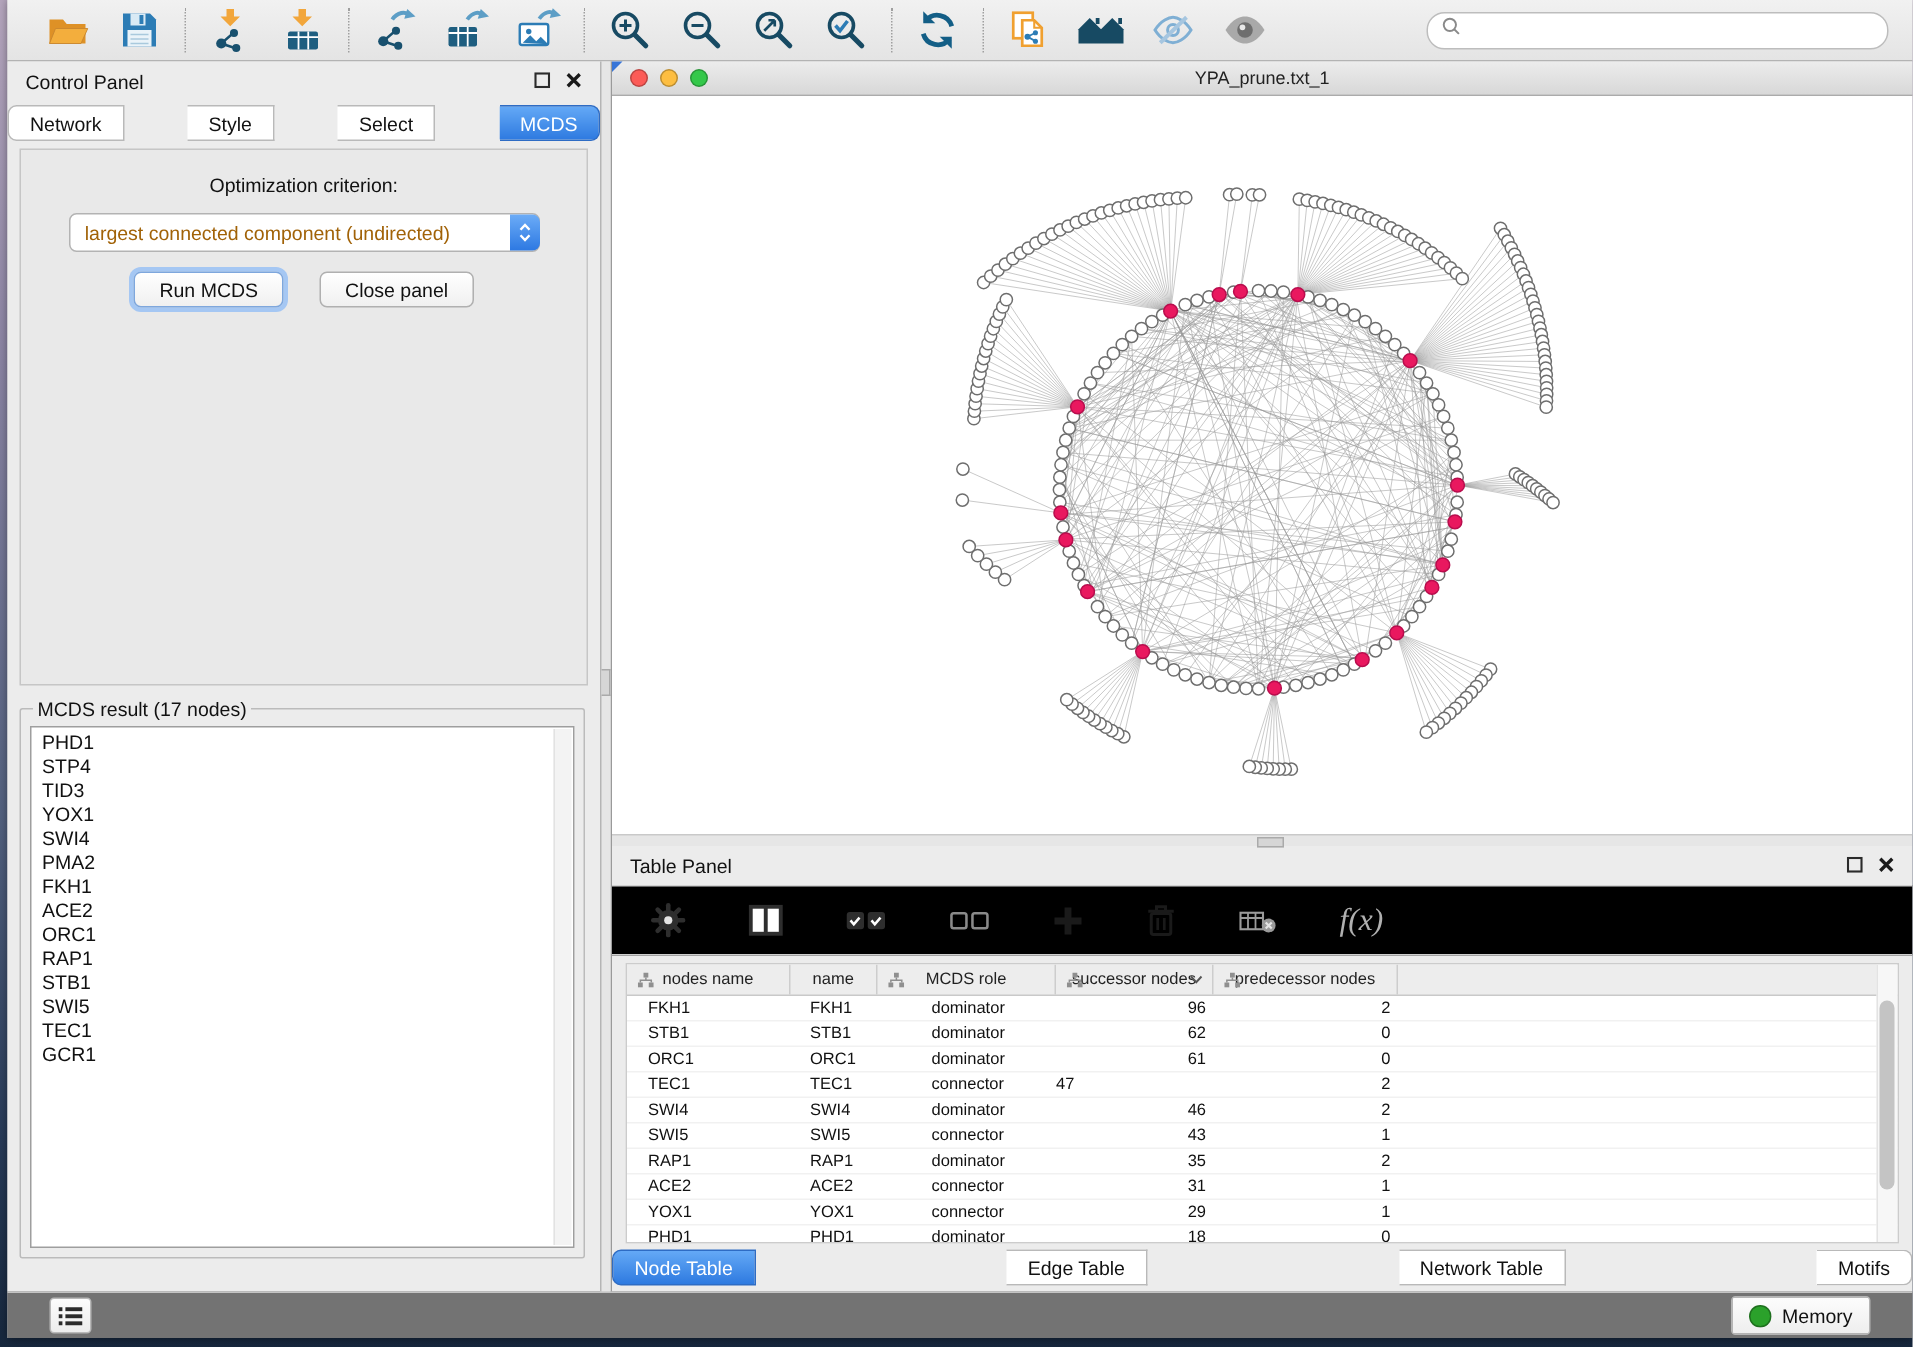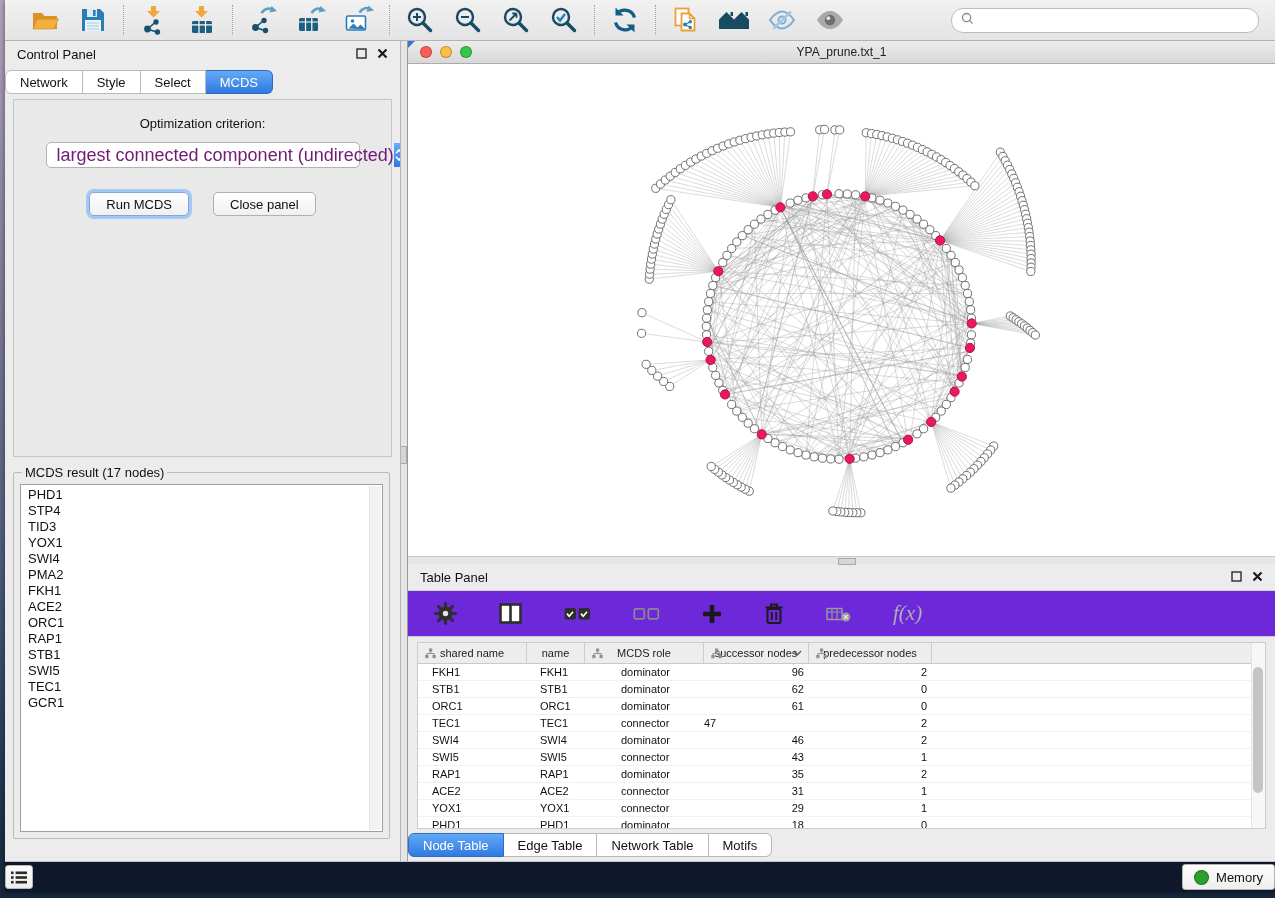--- a/index.html
+++ b/index.html
@@ -15,31 +15,31 @@
   .tb-sep{width:0;height:30px;border-left:1px dotted #9f9f9f}
   .tb-btn{width:32px;height:32px;display:flex;align-items:center;justify-content:center;cursor:default}
   .tb-search{margin-left:auto;display:flex;align-items:center;gap:6px;background:#fff;border:1px solid #bdbdbd;border-radius:12px;height:23px;width:288px;padding:0 9px;margin-right:6px}
   .tb-search input{border:none;outline:none;flex:1;font-size:13px;font-family:"Liberation Sans",sans-serif;background:transparent}
 
   
   .main{flex:1;display:flex;min-height:0}
   .control-panel{width:395px;flex:0 0 395px;display:flex;flex-direction:column;background:#ececec}
   .panel-titlebar{height:26px;flex:0 0 26px;display:flex;align-items:center;padding:0 12px;font-size:13px;color:#111}
   .pt-icons{margin-left:auto;display:flex;align-items:center;gap:10px}
-  .seg-row{height:30px;flex:0 0 30px;display:flex;align-items:center;justify-content:flex-start}
+  .seg-row{height:30px;flex:0 0 30px;display:flex;align-items:center;justify-content:space-between}
   .seg{height:22px;display:flex;align-items:center;justify-content:center;padding:0 14px;background:#fff;border:1px solid #b9b9b9;border-left:none;font-size:13px;color:#111;cursor:default}
   .seg:first-child{border-left:1px solid #b9b9b9;border-radius:6px 0 0 6px}
   .seg:last-child{border-radius:0 6px 6px 0}
   .seg.active{background:linear-gradient(#64a9f6,#2e7ae0);color:#fff;border-color:#2e6cc4}
   .cp-box{margin:2px 8px 0 8px;height:356px;flex:0 0 356px;border:1px solid #c6c6c6;background:#e9e9e9}
   .opt-label{margin-top:16px;text-align:center;font-size:13px;color:#111}
   .combo{margin:11px auto 0 auto;width:312px;height:24px;background:#fff;border:1px solid #b3b3b3;border-radius:5px;display:flex;align-items:center;position:relative;cursor:default}
-  .combo-text{flex:1;font-size:18px;padding-left:10px;color:#701a75;white-space:nowrap}
+  .combo-text{flex:1;font-size:13px;padding-left:10px;color:#a16207;white-space:nowrap}
   .combo-step{width:20px;height:24px;margin-right:-1px;border-radius:0 5px 5px 0;background:linear-gradient(#6cacf7,#2d79e2);display:flex;align-items:center;justify-content:center}
-  .btn-row{margin-top:24px;display:flex;justify-content:center;gap:24px}
+  .btn-row{margin-top:13px;display:flex;justify-content:center;gap:24px}
   .mac-btn{font-family:"Liberation Sans",sans-serif;font-size:13px;color:#111;height:24px;padding:0 16px;background:linear-gradient(#ffffff,#f0f0f0);border:1px solid #b0b0b0;border-radius:5px;cursor:default}
   .mac-btn.focus{box-shadow:0 0 0 3px #a5c7f3;border-color:#7ea7dd}
   .mcds-fieldset{flex:1;margin:8px 10px 22px 8px;border:1px solid #bbb;border-radius:2px;padding:4px 6px 6px 6px;display:flex;min-height:0}
   .mcds-fieldset legend{font-size:13px;color:#111;padding:0 3px;margin-left:2px}
   .result-box{flex:1;background:#fff;border:1px solid #9e9e9e;position:relative;overflow:hidden}
   .result-items{padding:2px 0 0 7px}
   .result-item{font-size:13px;line-height:16px;color:#111}
   .result-scroll{position:absolute;top:1px;bottom:1px;right:1px;width:11px;background:#f3f3f3;border-left:1px solid #e2e2e2}
 
   .v-splitter{width:6px;flex:0 0 6px;background:#e6e6e6;border-left:1px solid #b5b5b5;position:relative}
@@ -53,36 +53,36 @@
   .lights{position:absolute;left:12px;top:0;height:100%;display:flex;align-items:center;gap:8px}
   .light{width:12px;height:12px;border-radius:50%;box-sizing:border-box}
   .net-title{font-size:12px;color:#222}
   .net-canvas{flex:1;background:#fff;position:relative}
   .net-canvas svg{position:absolute;left:0;top:0;width:100%;height:100%}
   .h-splitter{height:7px;flex:0 0 7px;background:#e6e6e6;border-top:1px solid #c9c9c9;position:relative}
   .grip-h{position:absolute;left:430px;top:1px;width:16px;height:5px;background:#d6d6d6;border:1px solid #aaa}
 
   
   .table-panel{flex:1;display:flex;flex-direction:column;background:#ececec;min-height:0}
-  .tp-toolbar{height:45px;flex:0 0 45px;background:#6d28d9;border-top:1px solid #d2d2d2;border-bottom:1px solid #cfcfcf;display:flex;align-items:center;gap:42px;padding:0 26px}
+  .tp-toolbar{height:45px;flex:0 0 45px;background:#000000;border-top:1px solid #d2d2d2;border-bottom:1px solid #cfcfcf;display:flex;align-items:center;gap:42px;padding:0 26px}
   .tp-ic{display:flex;align-items:center;justify-content:center;cursor:default}
   .fx{font-family:"Liberation Serif",serif;font-style:italic;font-size:21px;color:#b0b0b0}
   .tablewrap{flex:1;margin:5px 9px 0 9px;background:#fff;border:1px solid #ccc;position:relative;overflow:hidden}
   .thead{display:flex;height:20px;background:#ededed;border-bottom:1px solid #c9c9c9}
   .th{position:relative;height:100%;border-right:1px solid #cdcdcd;display:flex;align-items:center;justify-content:center;font-size:11px;color:#222;box-sizing:border-box}
   .th .hier{position:absolute;left:7px;top:5px}
   .th .sort{position:absolute;right:6px;top:7px}
   .trow{display:flex;height:16px;border-bottom:1px solid #f1f1f1}
   .td{font-size:11px;color:#111;line-height:16px;white-space:nowrap;box-sizing:border-box}
   .tscroll{position:absolute;top:0;right:0;bottom:0;width:13px;background:#f7f7f7;border-left:1px solid #e3e3e3}
   .tthumb{position:absolute;left:1px;top:24px;width:10px;height:126px;background:#c4c4c4;border-radius:5px}
   .tp-tabs{height:32px;flex:0 0 32px}
 
   
-  .statusbar{height:30px;flex:0 0 30px;background:#0f172a;border-top:1px solid #c4c4c4;display:flex;align-items:center;padding:0 0}
+  .statusbar{height:30px;flex:0 0 30px;background:#737373;border-top:1px solid #c4c4c4;display:flex;align-items:center;padding:0 28px}
   .sb-btn{width:26px;height:22px;background:linear-gradient(#fcfcfc,#ededed);border:1px solid #b8b8b8;border-radius:3px;display:flex;align-items:center;justify-content:center}
   .mem-btn{margin-left:auto;height:24px;display:flex;align-items:center;gap:7px;background:linear-gradient(#fdfdfd,#eee);border:1px solid #b5b5b5;border-radius:3px;padding:0 11px;font-size:13px;color:#111}
   .mem-dot{width:13px;height:13px;border-radius:50%}
 </style>
 </head>
 <body>
 
 <div class="desktop">
   <div class="app">
 
@@ -1079,21 +1079,21 @@
             </div>
           <div class="tablewrap">
             <div class="thead" id="thead">
                 <div class="th" style="width:109px">
                   <svg class="hier" width="11" height="11" viewBox="0 0 11 11">
                     <rect x="4" y="0.5" width="3.2" height="3.2" fill="#8f8f8f"></rect>
                     <rect x="0.3" y="7" width="3.2" height="3.2" fill="#8f8f8f"></rect>
                     <rect x="7.5" y="7" width="3.2" height="3.2" fill="#8f8f8f"></rect>
                     <path d="M5.6 3.7v1.8M1.9 7V5.5h7.3V7" stroke="#8f8f8f" fill="none"></path>
                   </svg>
-                  <span>shared name</span>
+                  <span>nodes name</span>
                 </div>
                 <div class="th" style="width:58px">
                   <span>name</span>
                 </div>
                 <div class="th" style="width:119px">
                   <svg class="hier" width="11" height="11" viewBox="0 0 11 11">
                     <rect x="4" y="0.5" width="3.2" height="3.2" fill="#8f8f8f"></rect>
                     <rect x="0.3" y="7" width="3.2" height="3.2" fill="#8f8f8f"></rect>
                     <rect x="7.5" y="7" width="3.2" height="3.2" fill="#8f8f8f"></rect>
                     <path d="M5.6 3.7v1.8M1.9 7V5.5h7.3V7" stroke="#8f8f8f" fill="none"></path>

